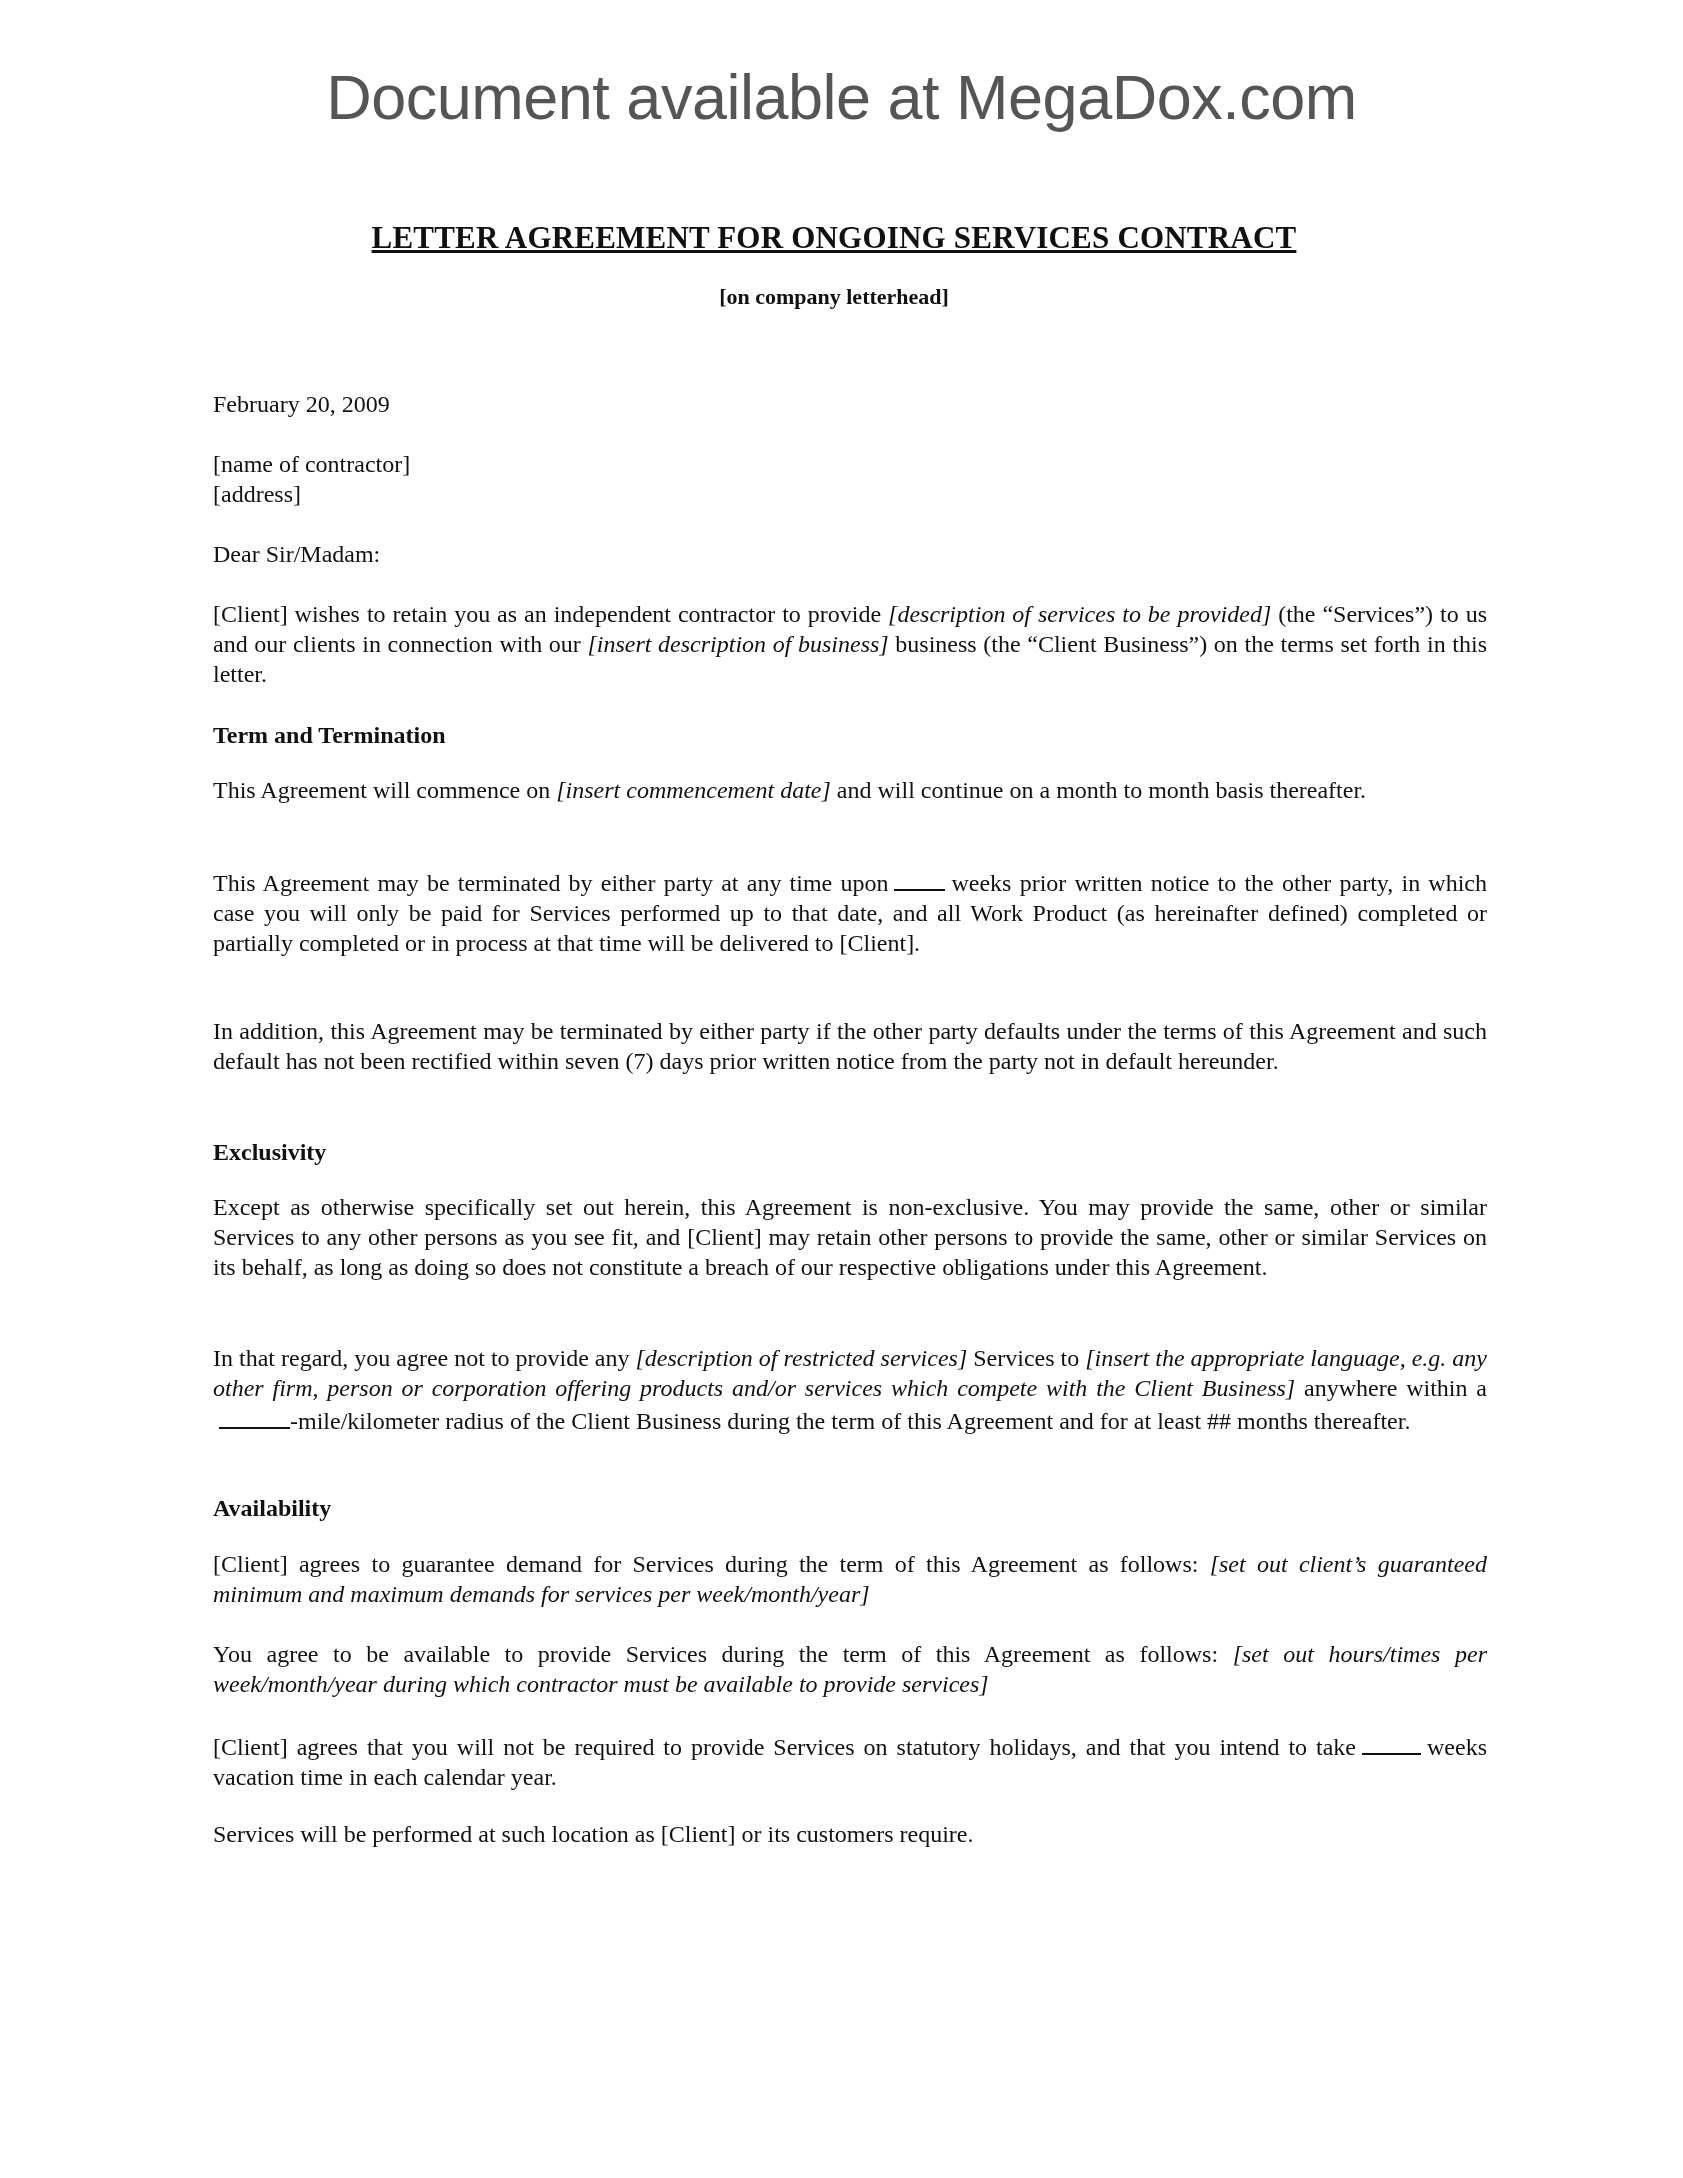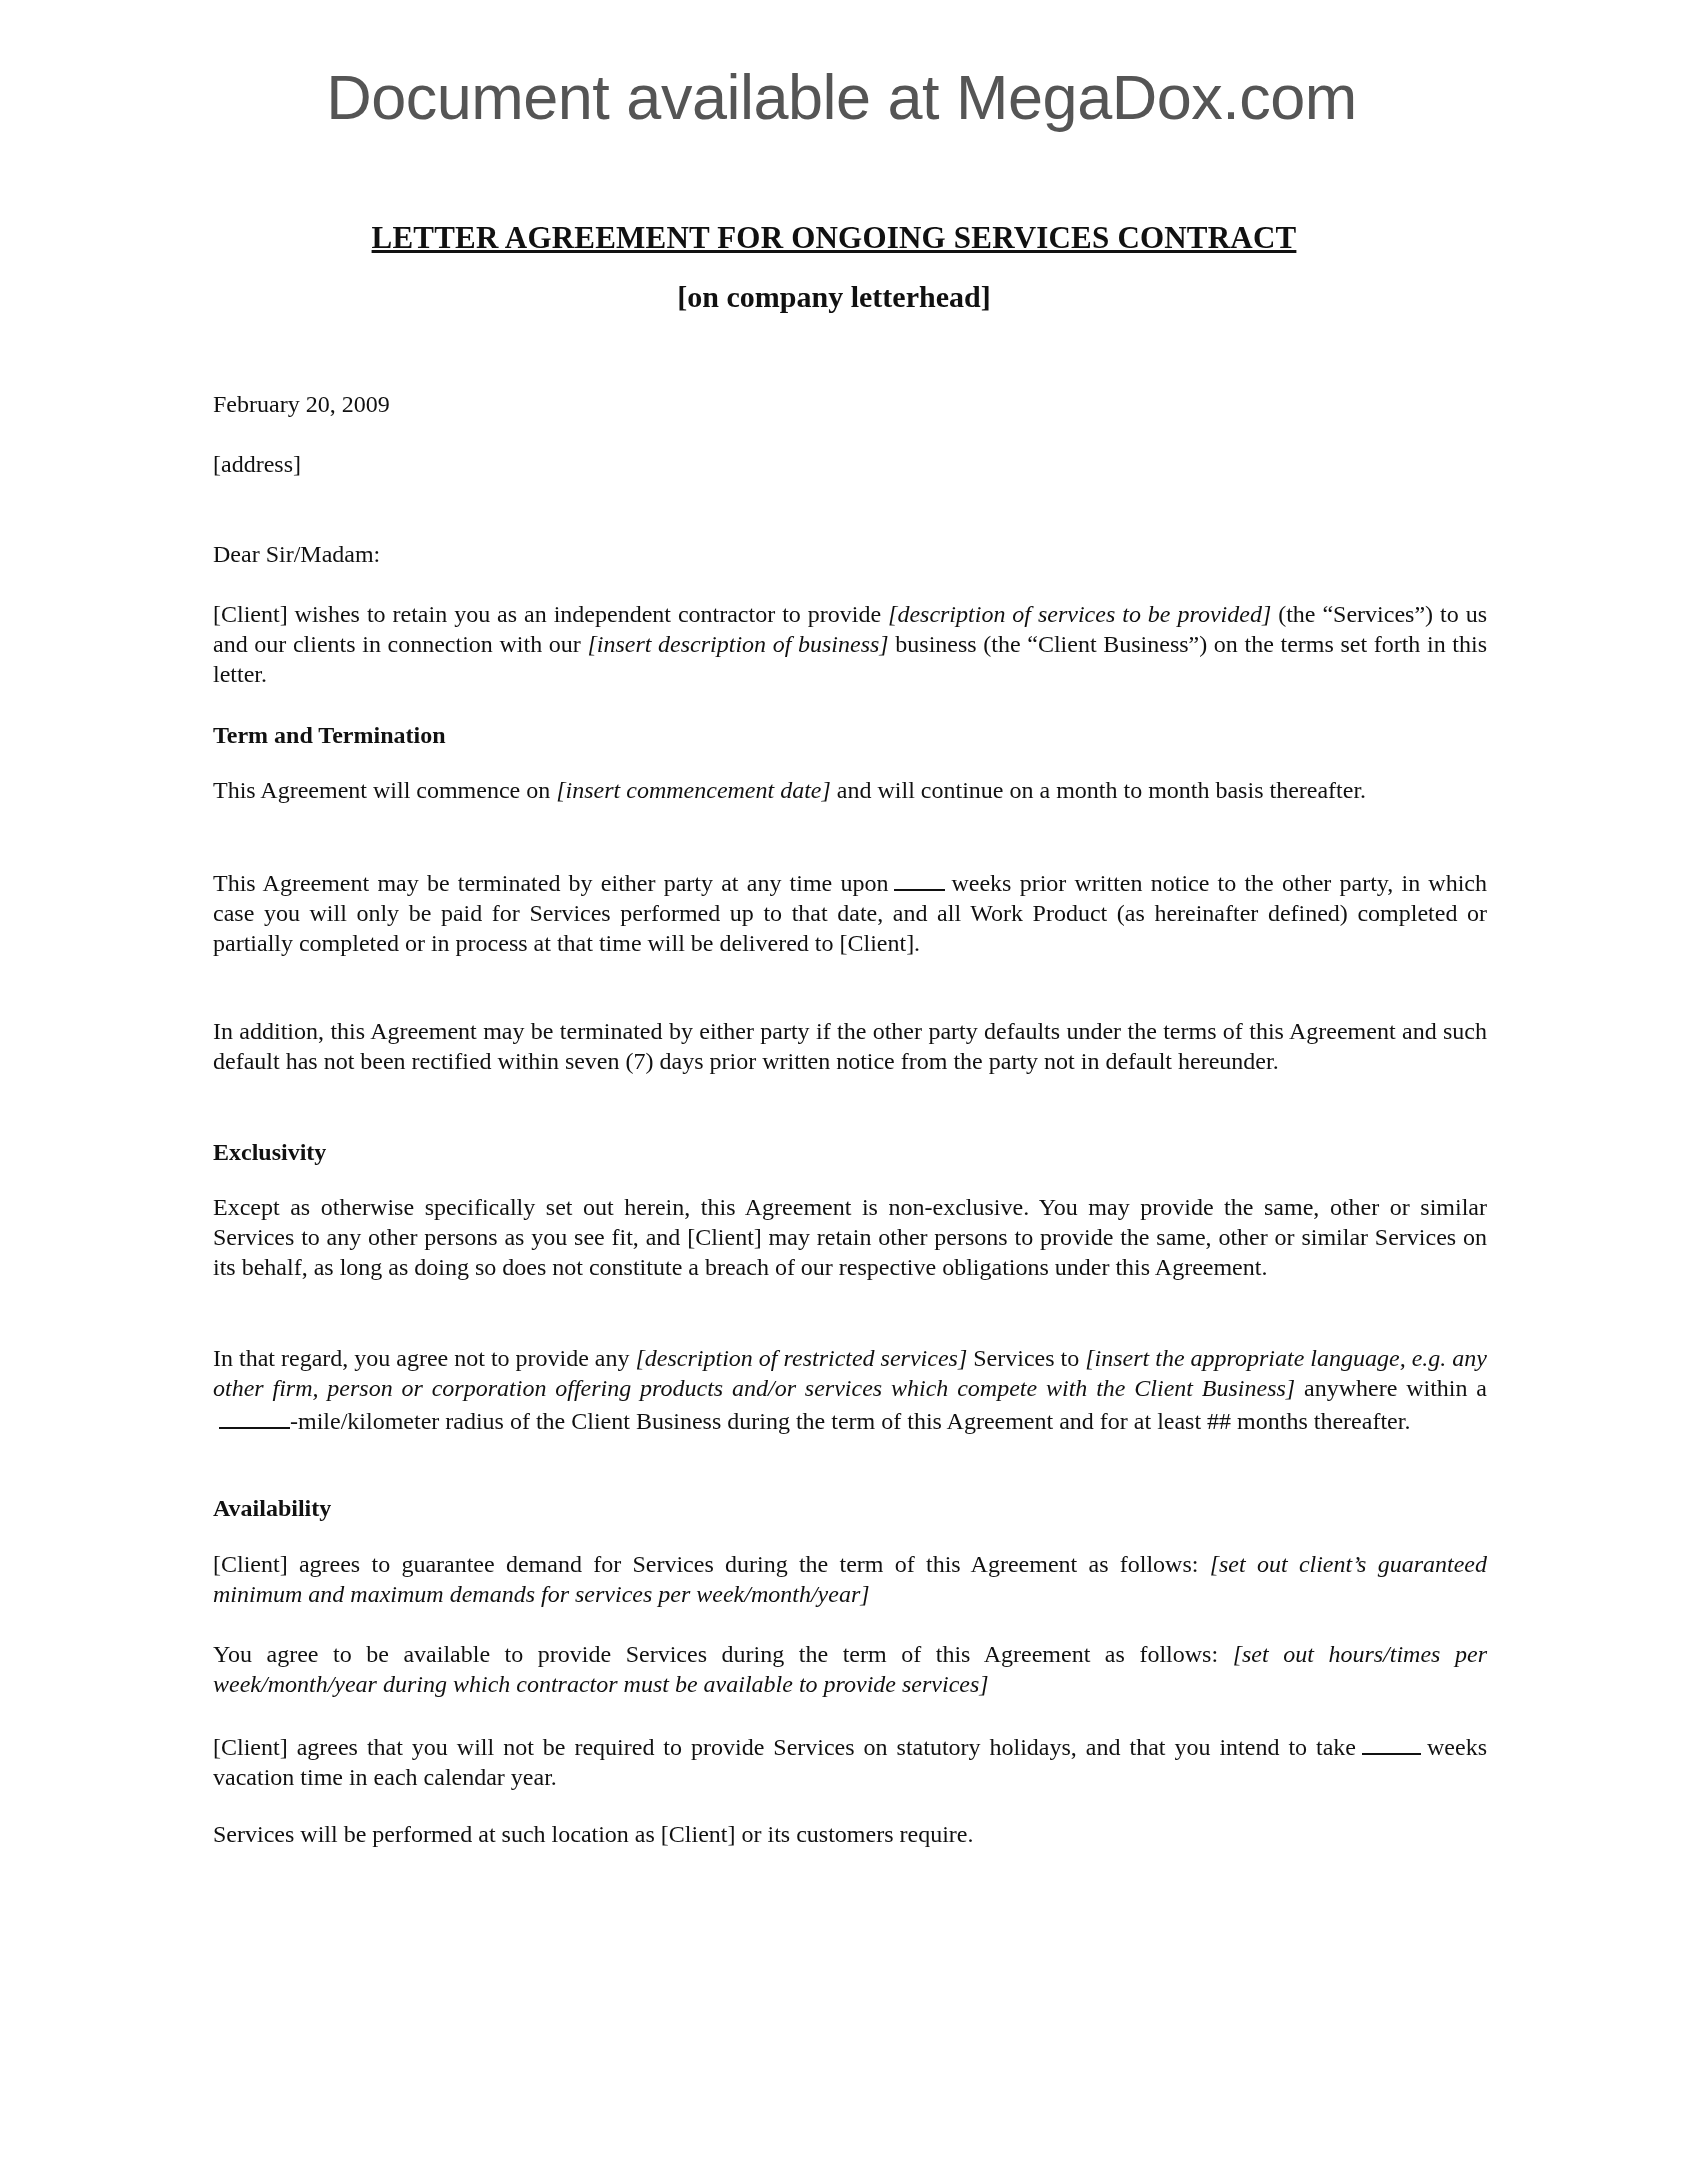--- a/index.html
+++ b/index.html
@@ -13,40 +13,41 @@
     position: absolute; left: 197px; top: 0; width: 1274px;
     font-family: "Liberation Serif", serif; color: #111111;
     font-size: 24px; line-height: 30px;
   }
   .title {
     position: absolute; top: 223px; left: -197px; width: 1668px; text-align: center;
     font-weight: bold; font-size: 31px; letter-spacing: 0.2px; text-decoration: underline;
   }
   .subtitle {
     position: absolute; top: 282px; left: -197px; width: 1668px; text-align: center;
-    font-weight: bold; font-size: 30px;
+    font-weight: bold; font-size: 22px;
   }
   .block { position: absolute; left: 0; width: 1274px; margin: 16px; }
   .just { text-align: justify; }
   .heading { font-weight: bold; }
   .it { font-style: italic; }
   .blank { display: inline-block; border-bottom: 2px solid #111; height: 1em; vertical-align: baseline; margin: 0 6px; }
 </style>
 </head>
 <body>
 
 <div class="watermark">Document available at MegaDox.com</div>
 
 <div class="page">
   <div class="title">LETTER AGREEMENT FOR ONGOING SERVICES CONTRACT</div>
   <div class="subtitle">[on company letterhead]</div>
 
   <p class="block" style="top:373px">February 20, 2009</p>
 
   <div class="block" style="top:433px">
+    <div>[name of contractor]</div>
     <div>[address]</div>
   </div>
 
   <p class="block" style="top:523px">Dear Sir/Madam:</p>
 
   <p class="block just" style="top:583px"><span>[Client] wishes to retain you as an independent contractor to provide </span><span class="it">[description of services to be provided]</span><span> (the “Services”) to us and our clients in connection with our </span><span class="it">[insert description of business]</span><span> business (the “Client Business”) on the terms set forth in this letter.</span></p>
 
   <p class="block heading" style="top:704px">Term and Termination</p>
 
   <p class="block just" style="top:759px"><span>This Agreement will commence on </span><span class="it">[insert commencement date]</span><span> and will continue on a month to month basis thereafter.</span></p>

